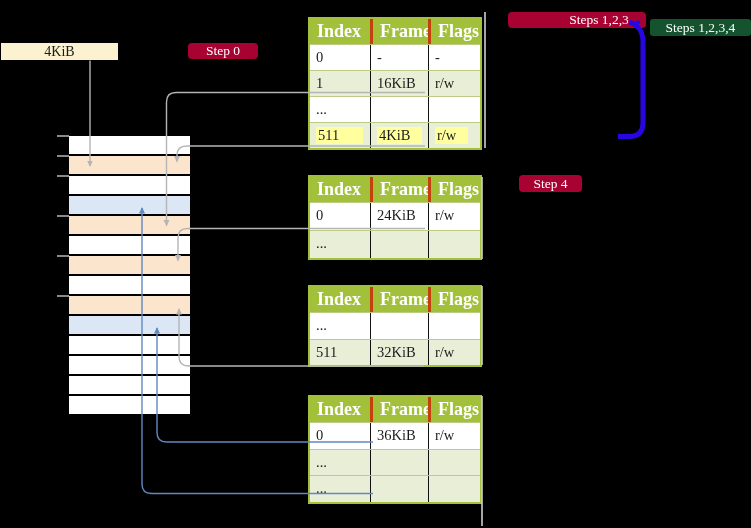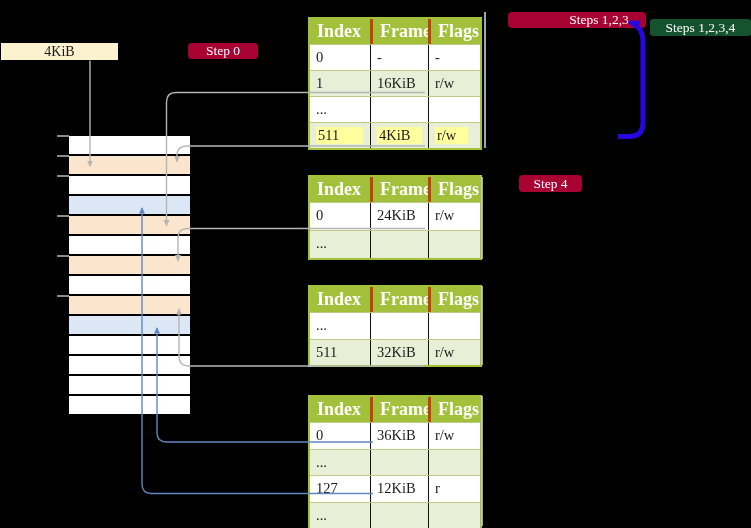--- a/index.html
+++ b/index.html
@@ -164,25 +164,20 @@
     </div>
     <div class="tr">
       <div class="td">0</div>
       <div class="td">36KiB</div>
       <div class="td">r/w</div>
     </div>
     <div class="tr alt">
       <div class="td">...</div>
       <div class="td"></div>
       <div class="td"></div>
-    </div>
-    <div class="tr">
-      <div class="td">127</div>
-      <div class="td">12KiB</div>
-      <div class="td">r</div>
     </div>
     <div class="tr alt">
       <div class="td">...</div>
       <div class="td"></div>
       <div class="td"></div>
     </div>
   </div>
 
   <svg class="overlay" width="751" height="528" viewBox="0 0 751 528">
     <defs>

